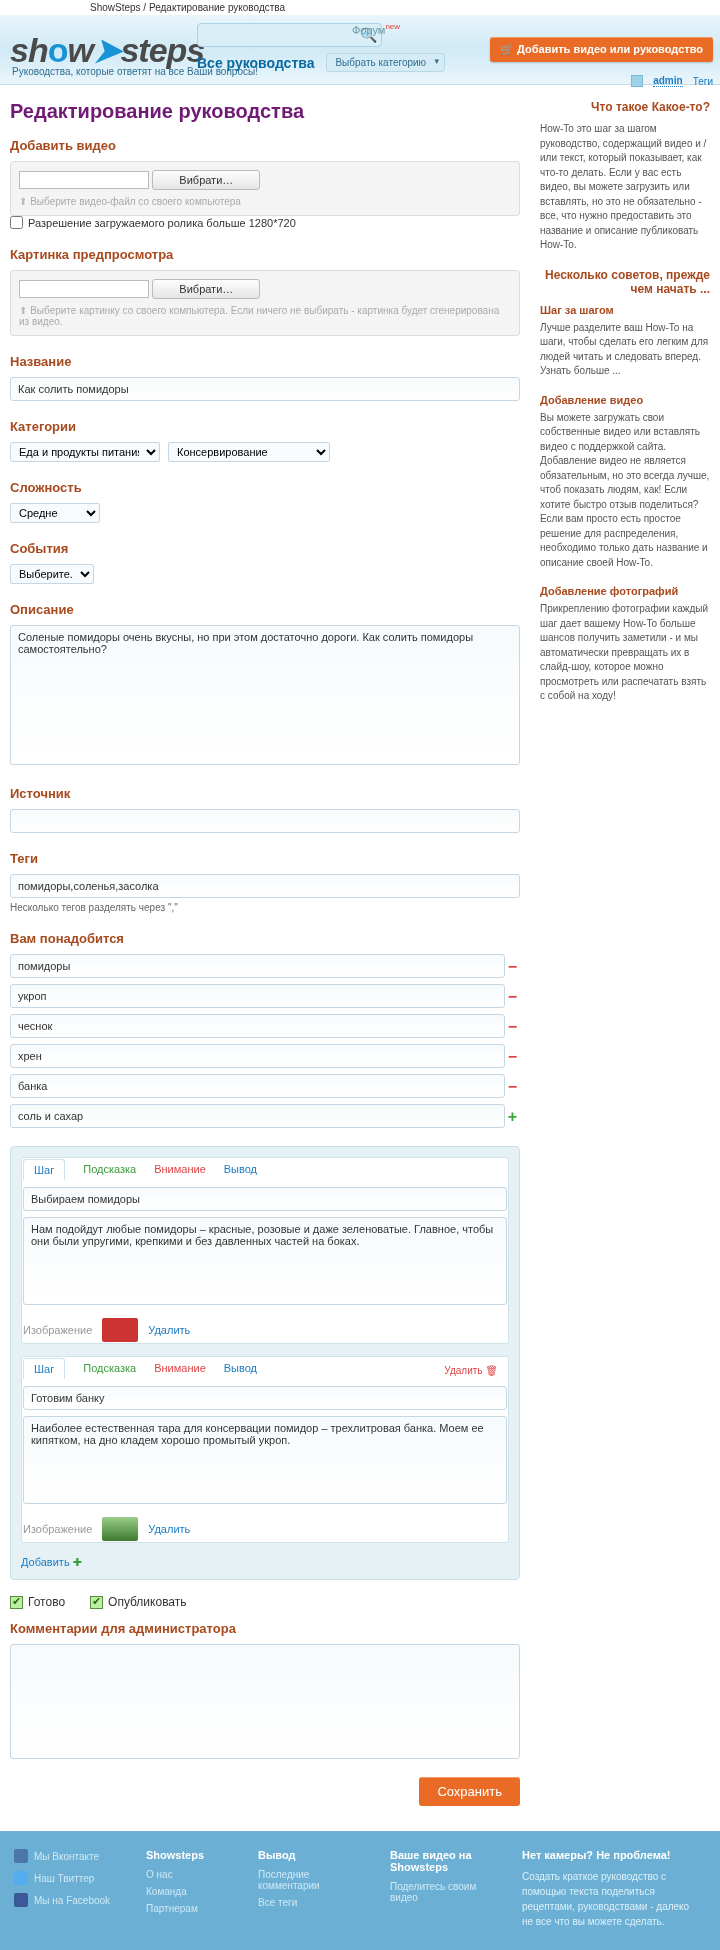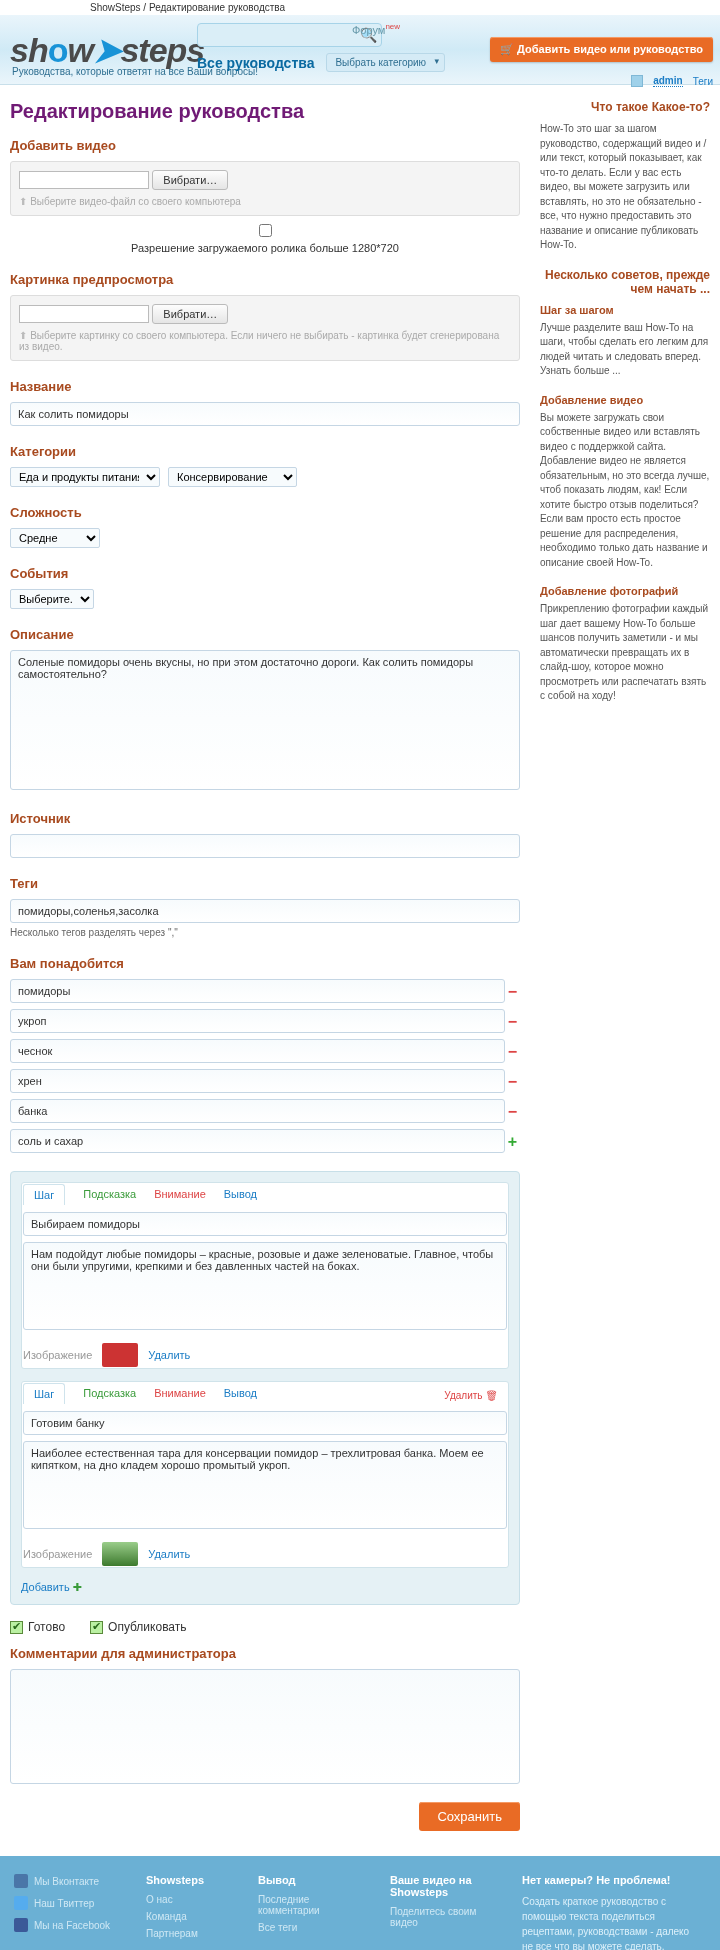--- a/index.html
+++ b/index.html
@@ -26,24 +26,24 @@
   .userbar .sq { width:12px; height:12px; background:#9fd1ea; border:1px solid #7fb8d6; }
   .userbar .admin { color:#1a7cc5; font-weight:bold; border-bottom:1px dotted #1a7cc5; }
   .main { display:flex; padding:15px 10px 25px; gap:20px; }
   .col-l { flex:1; }
   .col-r { width:170px; }
   h1 { font-size:20px; color:#701a75; margin-bottom:15px; }
   h3 { font-size:13px; color:#a84a1f; margin-bottom:8px; font-weight:bold; }
   .block { margin-bottom:18px; }
   .filebox { background:#f4f4f4; border:1px solid #ddd; padding:8px; border-radius:3px; }
   .fileinput { width:130px; height:18px; border:1px solid #bbb; background:#fff; display:inline-block; vertical-align:middle; }
-  .btn-grey { background:linear-gradient(180deg,#fdfdfd,#e5e5e5); border:1px solid #bbb; border-radius:3px; padding:3px 10px; font-size:11px; display:inline-block; vertical-align:middle; cursor:pointer; }
+  .btn-grey { background:linear-gradient(180deg,#fdfdfd,#e5e5e5); border:1px solid #bbb; border-radius:3px; padding:3px 26px; font-size:11px; display:inline-block; vertical-align:middle; cursor:pointer; }
   .hint { color:#aaa; font-size:10px; margin-top:6px; }
   .hint:before { content:'⬆ '; color:#bbb; }
-  label.chk { font-size:11px; display:flex; align-items:center; gap:5px; margin-top:8px;flex-direction:column; }
+  label.chk { font-size:11px; display:flex; align-items:center; gap:5px; margin-top:0; }
   input[type=text], textarea { width:100%; border:1px solid #c5d6e4; border-radius:3px; padding:5px 7px; font-size:11px; background:linear-gradient(180deg,#f7fbfd,#fff); color:#333; font-family:inherit; }
   textarea { resize:none; }
   select { border:1px solid #c5d6e4; background:#f7fbfd; font-size:11px; padding:2px 4px; border-radius:2px; }
   .selrow { display:flex; gap:8px; }
   .desc-area { height:140px; }
   .tagnote { font-size:10px; color:#666; margin-top:4px; }
   .needrow { position:relative; margin-bottom:6px; }
   .needrow .sign { position:absolute; right:-12px; top:4px; font-size:16px; font-weight:bold; }
   .sign.minus { color:#d44; }
   .sign.plus { color:#3a3; }
@@ -137,21 +137,21 @@
 
       <div class="block">
         <h3>Название</h3>
         <input type="text" value="Как солить помидоры" style="">
       </div>
 
       <div class="block">
         <h3>Категории</h3>
         <div class="selrow">
           <select style="width:150px"><option>Еда и продукты питания</option></select>
-          <select style="width:129px"><option>Консервирование</option></select>
+          <select style="width:162px"><option>Консервирование</option></select>
         </div>
       </div>
 
       <div class="block">
         <h3>Сложность</h3>
         <select style="width:90px"><option>Средне</option></select>
       </div>
 
       <div class="block">
         <h3>События</h3>

